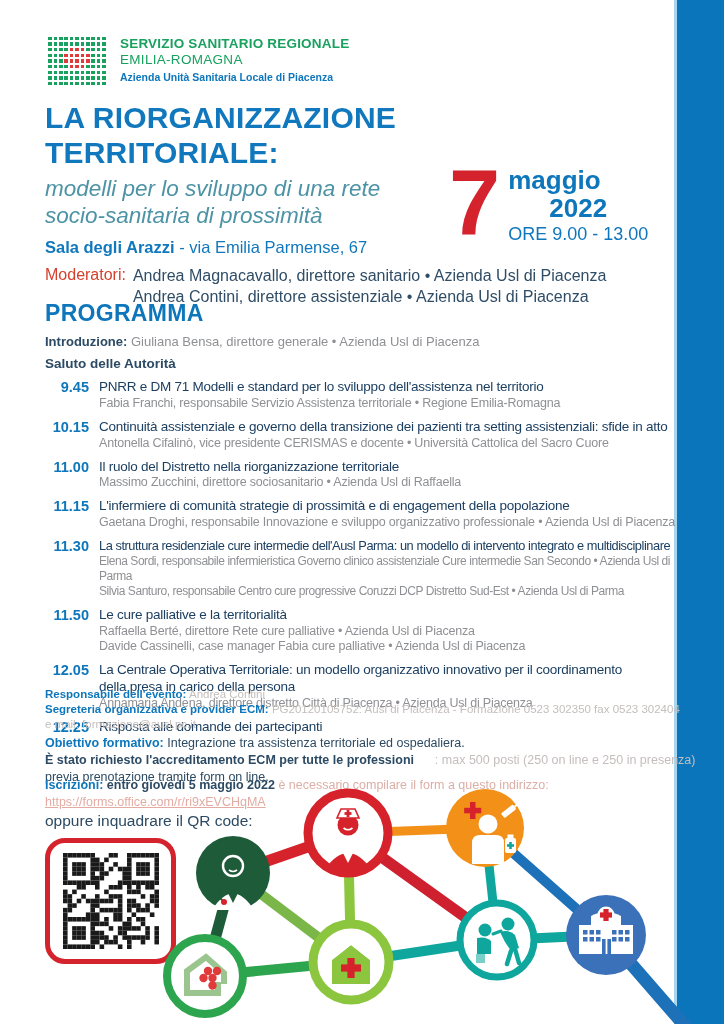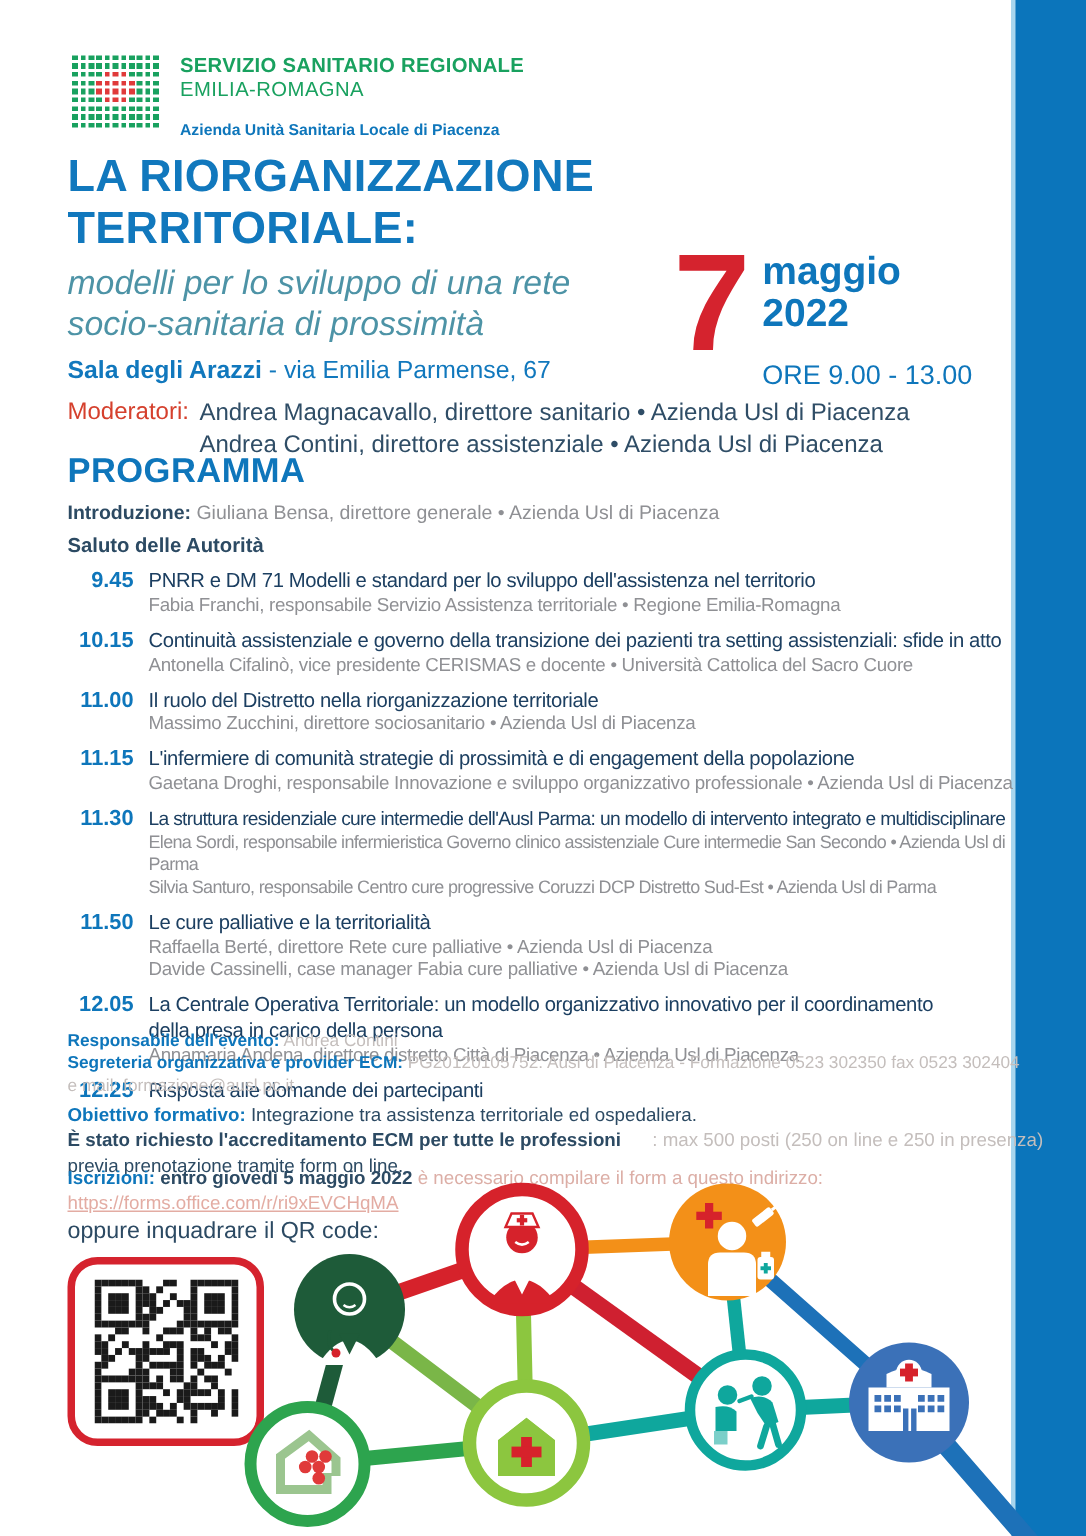--- a/index.html
+++ b/index.html
@@ -8,34 +8,34 @@
   .side-bar{position:absolute;top:0;right:0;width:47px;height:1024px;background:#0b75bb;
             border-left:3px solid #a8d6ee;}
   
   .hdr{position:absolute;left:48px;top:36px;display:flex;align-items:flex-start;gap:14px;}
   .logo-dots{width:58px;height:50px;display:grid;grid-template-columns:repeat(11,1fr);
              grid-template-rows:repeat(9,1fr);gap:1px;}
   .logo-dots i{display:block;width:3.6px;height:3.6px;margin:auto;background:#19a15f;}
   .logo-dots i.r{background:#e03a3a;}
   .org1{color:#19a15f;font-weight:700;font-size:13.5px;letter-spacing:.2px;}
   .org2{color:#19a15f;font-weight:400;font-size:13.5px;margin-top:1px;letter-spacing:.3px;}
-  .org3{color:#0e76bb;font-weight:700;font-size:10.5px;margin-top:14px;}
+  .org3{color:#0e76bb;font-weight:700;font-size:10.5px;margin-top:4px;}
   
   .title-block{position:absolute;left:45px;top:100px;width:430px;}
   .title-block h1{margin:0;color:#1178bd;font-size:30px;line-height:1.17;font-weight:800;letter-spacing:.2px;}
   .subtitle{margin-top:6px;color:#4d93a6;font-size:22.5px;font-style:italic;line-height:1.18;font-weight:400;}
   .venue{margin-top:9px;color:#1178bd;font-size:16.5px;}
   .venue b{font-weight:700;}
   
   .date-block{position:absolute;left:449px;top:165px;display:flex;align-items:flex-start;}
   .day{color:#d5232e;font-size:92px;font-weight:800;line-height:.82;letter-spacing:-2px;}
   .date-col{margin-left:10px;margin-top:2px;}
   .month{color:#0e76bb;font-size:26px;font-weight:800;line-height:1.05;}
-  .year{color:#0e76bb;font-size:26px;font-weight:800;line-height:1.1;}
-  .time{color:#0e76bb;font-size:18px;font-weight:400;margin-top:17px;}
+  .year{color:#0e76bb;font-size:26px;font-weight:800;line-height:1.1;text-align:center;}
+  .time{color:#0e76bb;font-size:18px;font-weight:400;margin-top:1px;}
   
   .moderators{position:absolute;left:45px;top:266px;display:flex;gap:7px;font-size:16px;}
   .mod-label{color:#d5402d;white-space:nowrap;}
   .mod-lines{color:#2f4d66;line-height:1.3;}
   
   .program{position:absolute;left:45px;top:300px;width:635px;}
   .program h2{margin:0;color:#0e76bb;font-size:23px;font-weight:800;letter-spacing:.3px;}
   .intro{margin-top:7px;font-size:13px;color:#8f9094;}
   .intro b{color:#2c4a63;font-weight:700;}
   .saluto{margin-top:7px;font-size:13.5px;color:#2c4a63;font-weight:700;}
@@ -235,21 +235,21 @@
           <div class="prog-time">10.15</div>
           <div class="prog-content">
             <div class="prog-title">Continuità assistenziale e governo della transizione dei pazienti tra setting assistenziali: sfide in atto</div>
             <div class="prog-speaker">Antonella Cifalinò, vice presidente CERISMAS e docente • Università Cattolica del Sacro Cuore</div>
           </div>
         </div>
         <div class="prog-row">
           <div class="prog-time">11.00</div>
           <div class="prog-content">
             <div class="prog-title">Il ruolo del Distretto nella riorganizzazione territoriale</div>
-            <div class="prog-speaker">Massimo Zucchini, direttore sociosanitario • Azienda Usl di Piacenza</div>
+            <div class="prog-speaker">Massimo Zucchini, direttore sociosanitario • Azienda Usl di Raffaella</div>
           </div>
         </div>
         <div class="prog-row">
           <div class="prog-time">11.15</div>
           <div class="prog-content">
             <div class="prog-title">L'infermiere di comunità strategie di prossimità e di engagement della popolazione</div>
             <div class="prog-speaker">Gaetana Droghi, responsabile Innovazione e sviluppo organizzativo professionale • Azienda Usl di Piacenza</div>
           </div>
         </div>
         <div class="prog-row cond">

